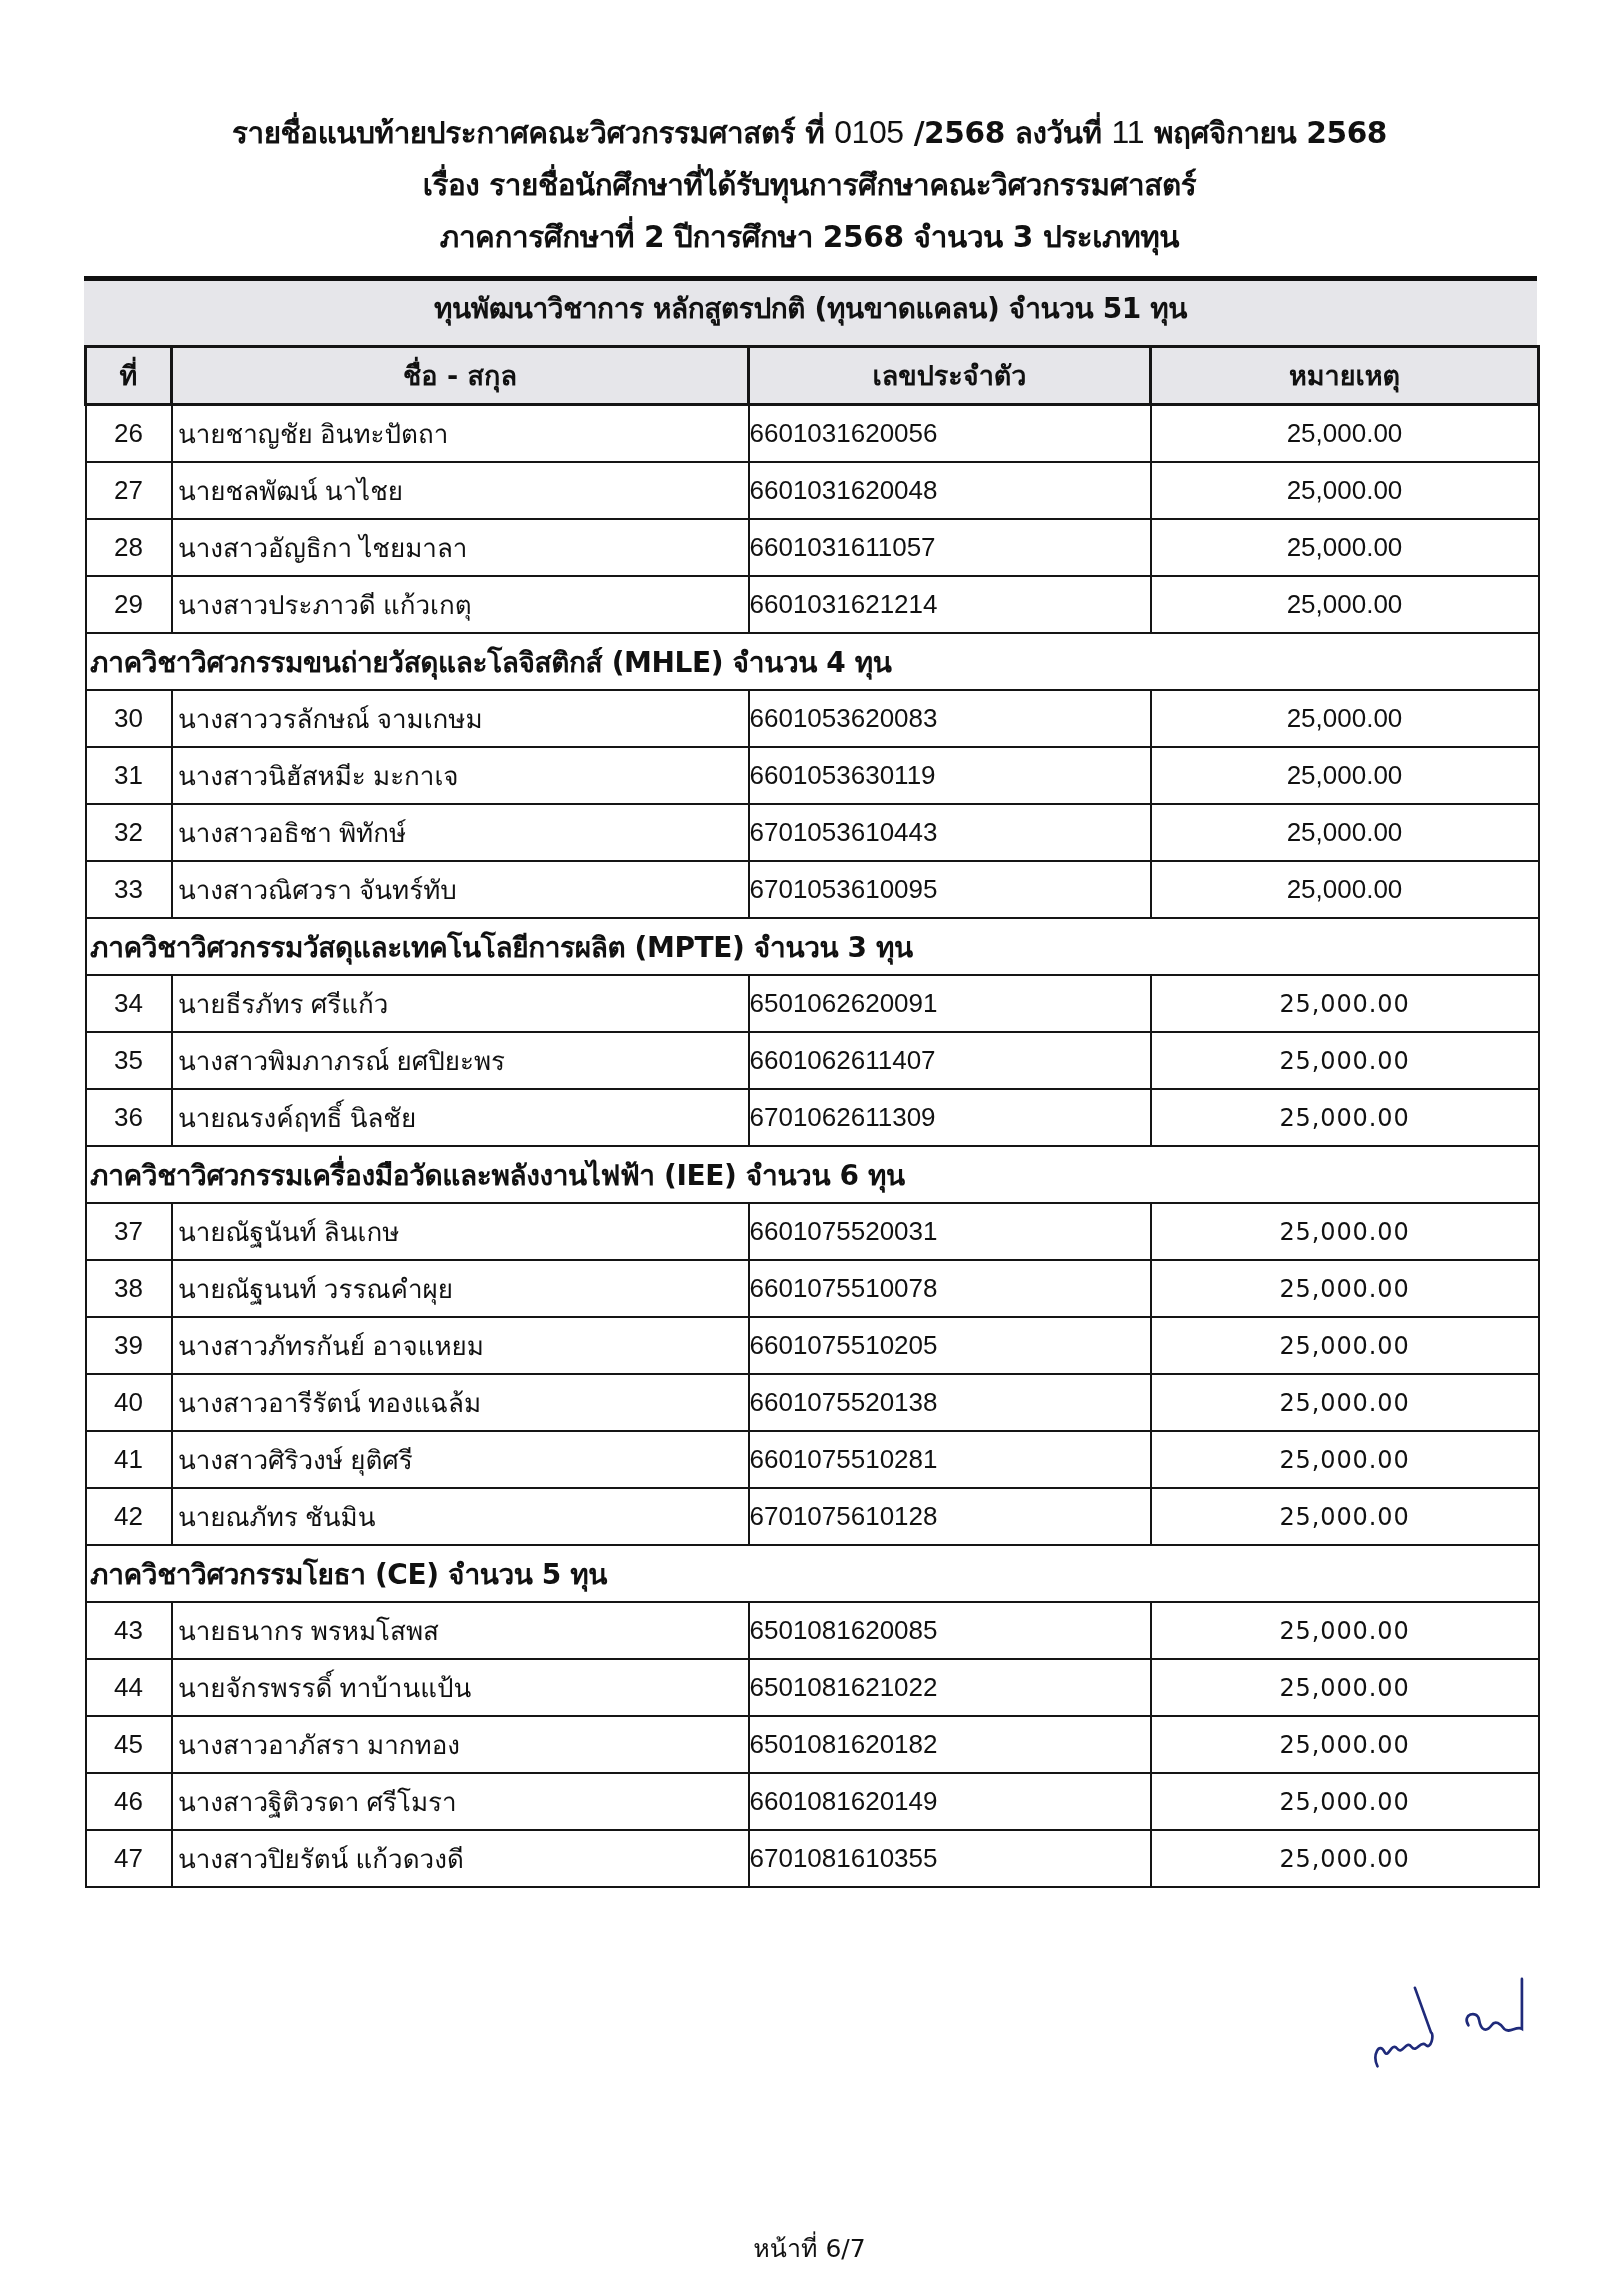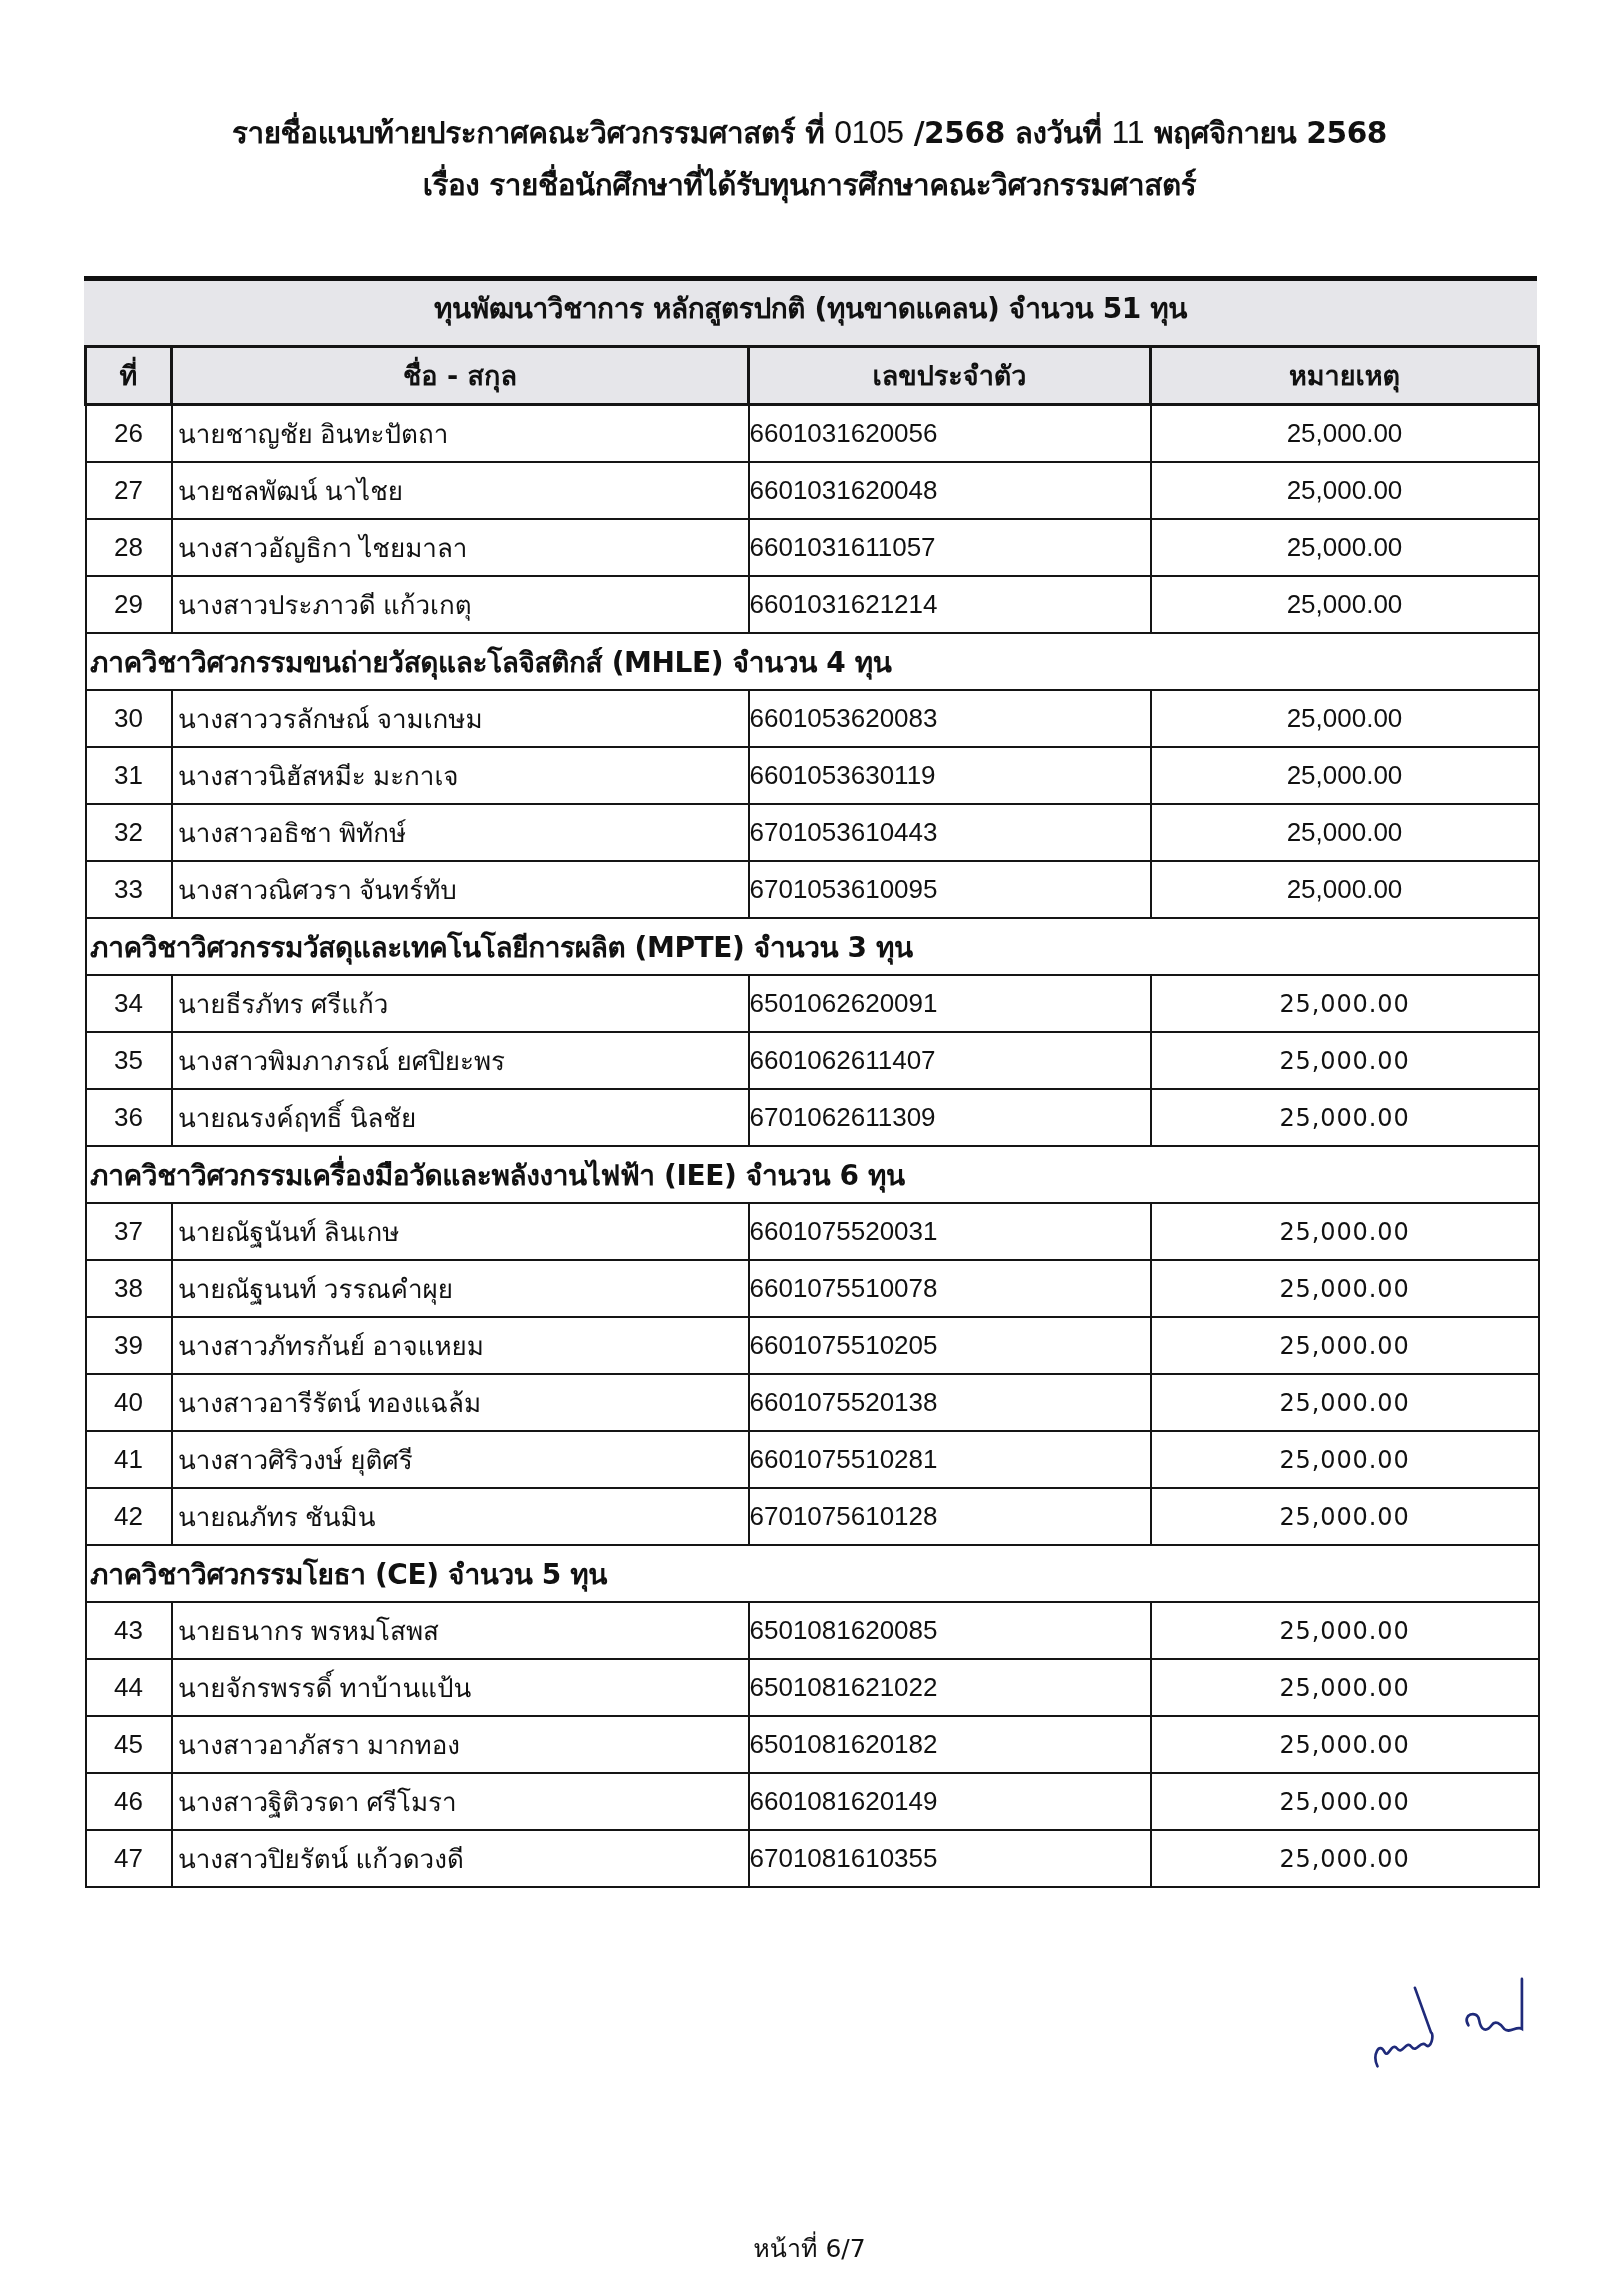--- a/index.html
+++ b/index.html
@@ -36,20 +36,21 @@
 
 <div class="title-block">
   <div class="title-line">
     <span>รายชื่อแนบท้ายประกาศคณะวิศวกรรมศาสตร์ ที่</span>
     <span class="hand">0105</span>
     <span>/2568 ลงวันที่</span>
     <span class="hand">11</span>
     <span>พฤศจิกายน 2568</span>
   </div>
   <div class="title-line">เรื่อง รายชื่อนักศึกษาที่ได้รับทุนการศึกษาคณะวิศวกรรมศาสตร์</div>
+  <div class="title-line">ภาคการศึกษาที่ 2 ปีการศึกษา 2568 จำนวน  3  ประเภททุน</div>
 </div>
 
 <div class="table-wrap">
   <div class="top-rule"></div>
   <div class="band">ทุนพัฒนาวิชาการ หลักสูตรปกติ (ทุนขาดแคลน) จำนวน  51  ทุน</div>
   <table>
     <colgroup>
         <col class="c-no">
         <col class="c-name">
         <col class="c-id">

